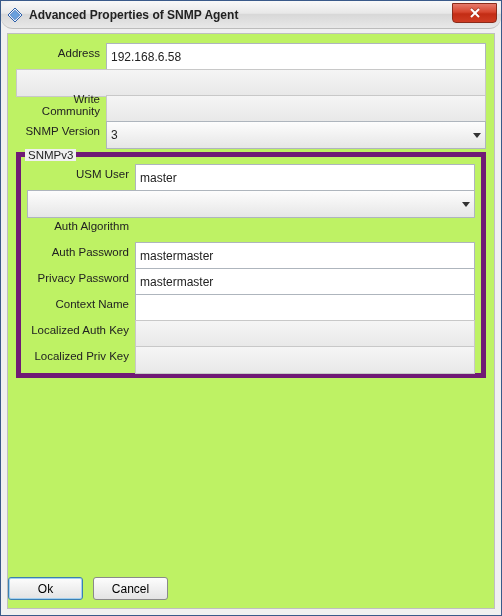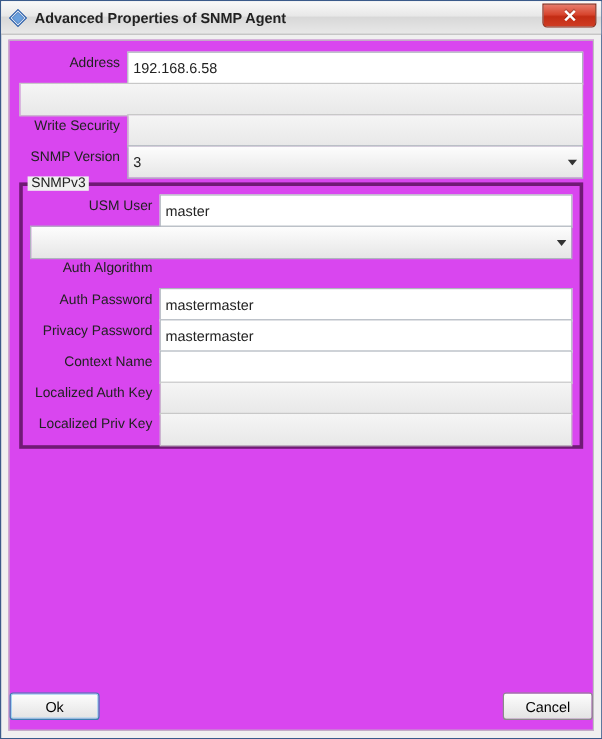--- a/index.html
+++ b/index.html
@@ -19,20 +19,21 @@
     box-shadow: 0 0 8px rgba(0,0,0,0.4);
   }
   .titlebar {
     height: 28px;
     background: linear-gradient(to bottom, #f9f9f9 0%, #e8e8e8 45%, #d8d8d8 50%, #e8e8e8 100%);
     border-bottom: 1px solid #bcbcbc;
     display: flex;
     align-items: center;
     padding: 0 0 0 6px;
     position: relative;
+    border-radius: 12px;
   }
   .titlebar .app-icon {
     width: 16px; height: 16px;
     margin-right: 6px;
     display: flex; align-items: center; justify-content: center;
   }
   .titlebar .title {
     font-weight: bold;
     color: #222;
     flex: 1;
@@ -44,21 +45,21 @@
     border: 1px solid #8a2b1a;
     border-radius: 0 0 4px 4px;
     display: flex; align-items: center; justify-content: center;
     color: #fff;
     cursor: pointer;
   }
   .close-btn svg { filter: drop-shadow(0 -1px 0 rgba(0,0,0,0.3)); }
   .content {
     position: absolute;
     left: 6px; right: 6px; top: 32px; bottom: 6px;
-    background: #d946ef;
+    background: #bef264;
     border: 1px solid #bfbfbf;
     padding: 8px 8px 6px 8px;
   }
   .form-area {
     display: flex;
     flex-direction: column;
     gap: 4px;
   }
   .row {
     display: flex;
@@ -105,41 +106,41 @@
   }
   .select-field .dropdown-arrow {
     position: absolute;
     right: 4px;
     top: 50%; transform: translateY(-50%);
     width: 8px; height: 8px;
     display: flex; align-items: center; justify-content: center;
   }
   .dropdown-arrow svg polygon { fill: #333; }
   .group {
-    border: 3px solid #701a75;
+    border: 5px solid #701a75;
     margin-top: 6px;
     padding: 6px 6px 6px 6px;
     position: relative;
   }
   .group .group-title {
     position: absolute;
     top: -8px; left: 4px;
     background: #f0f0f0;
     padding: 0 3px;
     font-size: 11.5px;
     color: #222;
   }
   .group .row label.lbl {
     width: 108px;
   }
   .button-row {
     position: absolute;
     bottom: 8px; left: 0; right: 0;
     display: flex;
-    justify-content: space-between;
+    justify-content: flex-start;
     gap: 10px;
   }
   button.dlg-btn {
     width: 75px; height: 23px;
     font-family: inherit; font-size: 12px;
     background: linear-gradient(to bottom, #fdfdfd, #e3e3e3);
     border: 1px solid #8a8a8a;
     border-radius: 3px;
     cursor: pointer;
   }
@@ -176,21 +177,21 @@
         <label class="lbl">Address</label>
         <div class="field"><input class="text-field" value="192.168.6.58" style=""></div>
       </div>
 
 
       <div class="row">
         <div class="field"><input class="text-field disabled" readonly="" value="" style=""></div>
       </div>
 
       <div class="row">
-        <label class="lbl">Write Security</label>
+        <label class="lbl">Write Community</label>
         <div class="field"><input class="text-field disabled" readonly="" value="" style=""></div>
       </div>
 
       <div class="row">
         <label class="lbl">SNMP Version</label>
         <div class="field">
           <div class="select-field">
             <span class="sel-text">3</span>
             <span class="dropdown-arrow">
               <svg width="8" height="5" viewBox="0 0 8 5">

